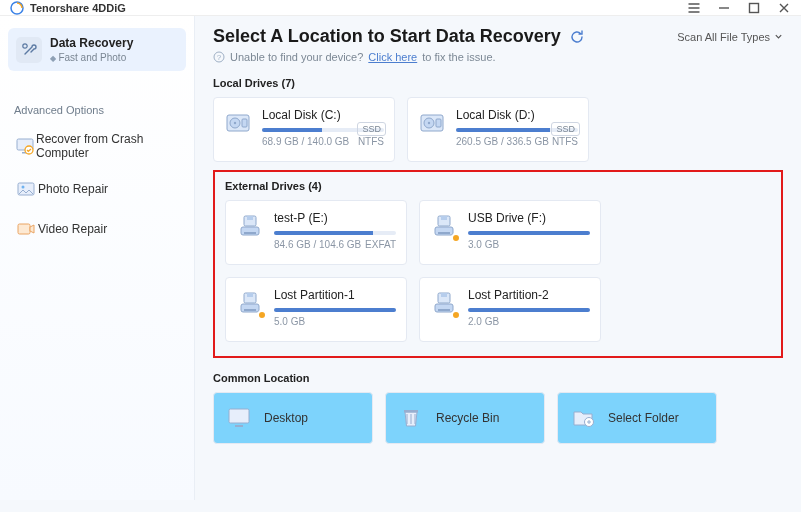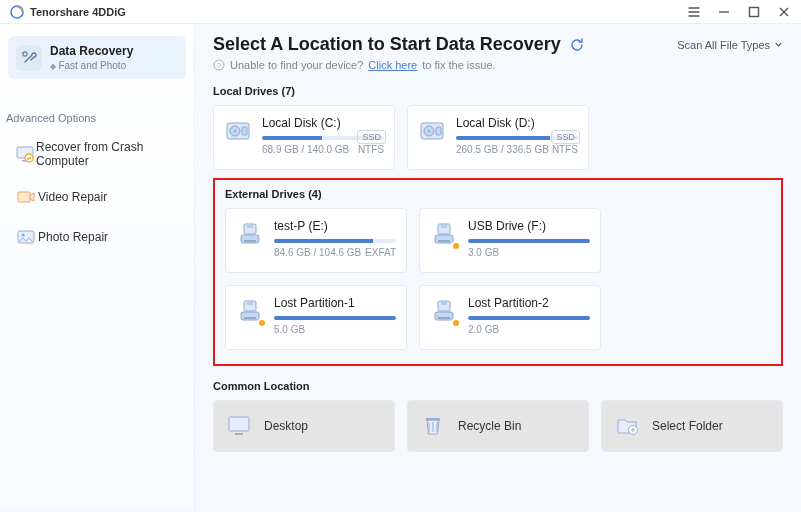--- a/index.html
+++ b/index.html
@@ -1,34 +1,34 @@
 <!DOCTYPE html>
 <html><head>
 <meta charset="utf-8">
 <style>
 * { margin: 0; padding: 0; box-sizing: border-box; font-family: -apple-system, BlinkMacSystemFont, "Segoe UI", Arial, sans-serif; }
 body { width: 801px; height: 512px; background: #f5f8fc; overflow: hidden; font-size: 12px; color: #333; }
 
-.titlebar { height: 24px; background: #fff; display: flex; align-items: center; padding: 0 10px; border-bottom: 1px solid #eee; }
+.titlebar { height: 16px; background: #fff; display: flex; align-items: center; padding: 0 10px; border-bottom: 1px solid #eee; }
 .app-logo { width: 14px; height: 14px; margin-right: 6px; }
 .app-title { font-size: 11px; font-weight: 600; color: #333; flex: 0 0 auto; }
 .winctrl { margin-left: auto; display: flex; gap: 16px; align-items: center; }
 .winctrl span { cursor: pointer; color: #555; display:inline-flex; align-items:center; justify-content:center; width:14px; height:14px; }
 
 .container { display: flex; height: calc(100% - 28px); }
 .sidebar { width: 195px; background: linear-gradient(#fff, #f7faff); border-right: 1px solid #e9eef5; padding: 6px 0; }
 .content { flex: 1; padding: 10px 18px 0 18px; overflow: hidden; position: relative; }
 
 .side-main { background: #eaf2fe; border-radius: 6px; margin: 6px 8px 20px 8px; padding: 8px; display: flex; gap: 8px; align-items:flex-end; cursor:pointer;}
 .side-icon { width: 26px; height: 26px; border-radius: 5px; background: #e1e9f5; display:flex; align-items:center; justify-content:center; flex:0 0 26px;}
 .side-main .lbl { font-size: 12px; color: #222; font-weight: 600;}
 .side-main .sub { font-size: 10px; color: #7a8693; margin-top:2px;}
 .side-main .sub::before { content:"◆ "; font-size:8px; color:#8ea0b5;}
 
-.adv-head { font-size: 11px; color: #6f7d8c; padding: 0 6px 8px; margin-top: 33px; }
+.adv-head { font-size: 11px; color: #6f7d8c; padding: 0 14px 8px; margin-top: 33px; }
 .adv-item { display:flex; gap:0; align-items:center; padding: 8px 14px; cursor:pointer; }
 .adv-ico { width:24px; height:24px; display:flex; align-items:center; justify-content:center; }
 .adv-item .lbl { font-size: 12px; color:#333; line-height:1.2; }
 
 .header { display:flex; align-items:center; justify-content:space-between; margin-bottom:4px;}
 .title { font-size: 18px; font-weight: 700; color:#1a1a1a; display:flex; align-items:center; gap:8px;}
 .refresh-ico { color:#4c7ecf; display:inline-flex; }
 .scan-all { font-size: 11px; color:#555; cursor:pointer; display:flex; align-items:center; gap:4px;}
 .hint { font-size: 11px; color:#7c8895; display:flex; align-items:center; gap:5px; margin-bottom:14px;}
 .hint a { color:#4c7ecf; text-decoration:underline; cursor:pointer; }
@@ -42,21 +42,21 @@
 .drive-name { font-size:12px; color:#222; font-weight:500; margin-bottom:6px; white-space:nowrap; overflow:hidden; text-overflow:ellipsis;}
 .badge { position:absolute; right:8px; top:24px; border:1px solid #cfd6e2; border-radius:3px; font-size:9px; padding:1px 4px; color:#7a8693;}
 .bar { width:100%; height:4px; background:#e6ecf6; border-radius:2px; overflow:hidden; margin-bottom:4px;}
 .bar-fill { height:100%; background:#4c7ecf; }
 .drive-sub { font-size:10px; color:#8b96a5; display:flex; justify-content:space-between;}
 .warn-dot { position:absolute; right:-3px; bottom:-2px; width:10px; height:10px; background:#f5a623; border:2px solid #fff; border-radius:50%; }
 
 .redbox { border: 2px solid #e21a1a; padding: 8px 10px 14px; margin-top: 8px; }
 
 .common { display:flex; gap:12px; margin-top:8px; }
-.common .tile { width:182px; height:52px; background:#e5e5e5; border:1px solid #e4e9f2; border-radius:4px; display:flex; align-items:center; gap:12px; padding:0 12px; cursor:pointer; }
+.common .tile { width:160px; height:52px; background:#7dd3fc; border:1px solid #e4e9f2; border-radius:4px; display:flex; align-items:center; gap:12px; padding:0 12px; cursor:pointer; }
 .tile-ico { width:26px; height:26px; display:flex; align-items:center; justify-content:center;}
 .tile .lbl { font-size:12px; color:#333; }
 </style>
 </head>
 <body>
 
 <div class="titlebar">
   <span class="app-logo">
     <svg width="14" height="14" viewBox="0 0 14 14">
         <circle cx="7" cy="7" r="6" fill="none" stroke="#3b82e6" stroke-width="1.5"></circle>
@@ -114,36 +114,36 @@
             <circle cx="15" cy="15" r="4" fill="#fff" stroke="#f5a623" stroke-width="1.3"></circle>
             <path d="M13 15l1.3 1.3L17 14" stroke="#f5a623" stroke-width="1.3" fill="none"></path>
           </svg>
       </div>
       <div class="lbl">Recover from Crash Computer</div>
     </div>
 
     <div class="adv-item">
       <div class="adv-ico">
         <svg width="22" height="22" viewBox="0 0 22 22">
-            <rect x="3" y="6" width="12" height="10" rx="1.5" fill="#fde9d3" stroke="#eaa463"></rect>
-            <path d="M15 9l4-2v8l-4-2z" fill="#fde9d3" stroke="#eaa463"></path>
-          </svg>
-      </div>
-      <div class="lbl">Video Repair</div>
+            <rect x="3" y="5" width="16" height="12" rx="1.5" fill="#e7eefb" stroke="#97aed0"></rect>
+            <circle cx="8" cy="9" r="1.5" fill="#6fb2f0"></circle>
+            <path d="M4 16l4-4 3 3 3-3 4 4" stroke="#97aed0" fill="none"></path>
+          </svg>
+      </div>
+      <div class="lbl">Photo Repair</div>
     </div>
 
     <div class="adv-item">
       <div class="adv-ico">
         <svg width="22" height="22" viewBox="0 0 22 22">
-            <rect x="3" y="5" width="16" height="12" rx="1.5" fill="#e7eefb" stroke="#97aed0"></rect>
-            <circle cx="8" cy="9" r="1.5" fill="#6fb2f0"></circle>
-            <path d="M4 16l4-4 3 3 3-3 4 4" stroke="#97aed0" fill="none"></path>
-          </svg>
-      </div>
-      <div class="lbl">Photo Repair</div>
+            <rect x="3" y="6" width="12" height="10" rx="1.5" fill="#fde9d3" stroke="#eaa463"></rect>
+            <path d="M15 9l4-2v8l-4-2z" fill="#fde9d3" stroke="#eaa463"></path>
+          </svg>
+      </div>
+      <div class="lbl">Video Repair</div>
     </div>
   </div>
 
   <div class="content">
     <div class="header">
       <div class="title">
         <span>Select A Location to Start Data Recovery</span>
         <span class="refresh-ico">
           <svg width="16" height="16" viewBox="0 0 16 16">
               <path d="M13 8a5 5 0 1 1-1.5-3.6M13 2v3h-3" fill="none" stroke="#4c7ecf" stroke-width="1.4" stroke-linecap="round"></path>

